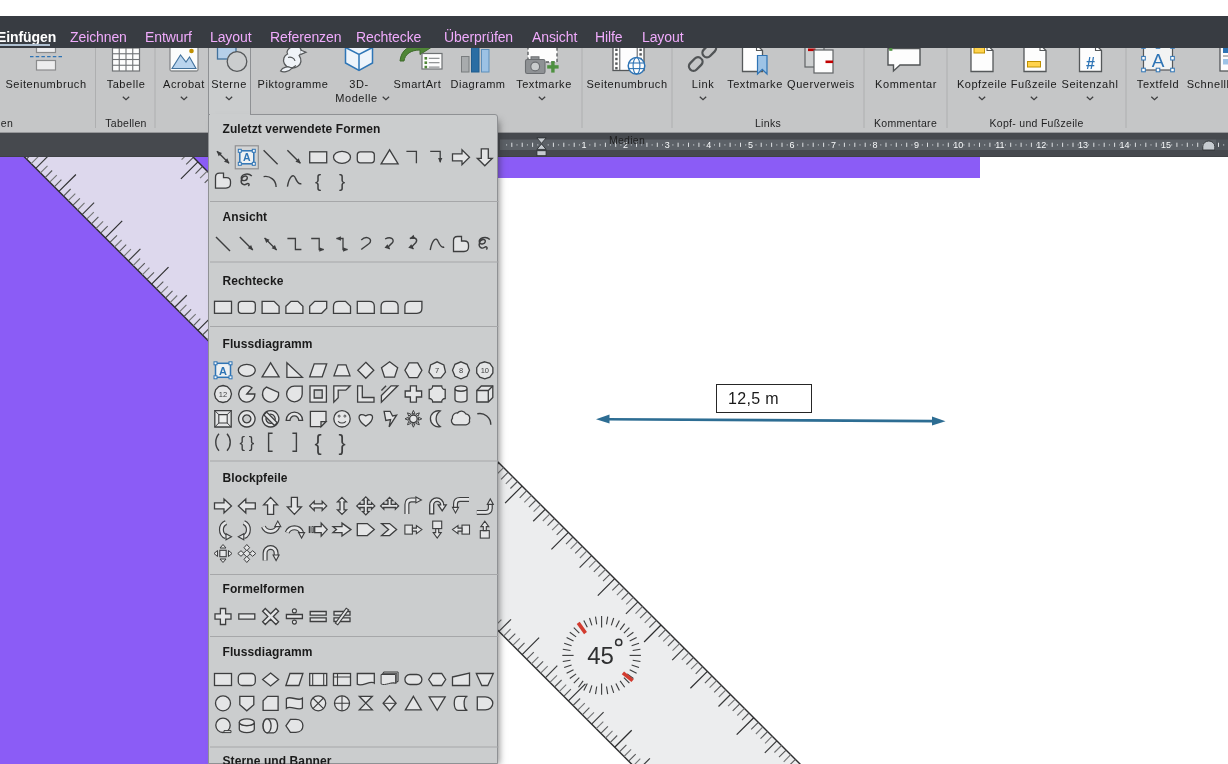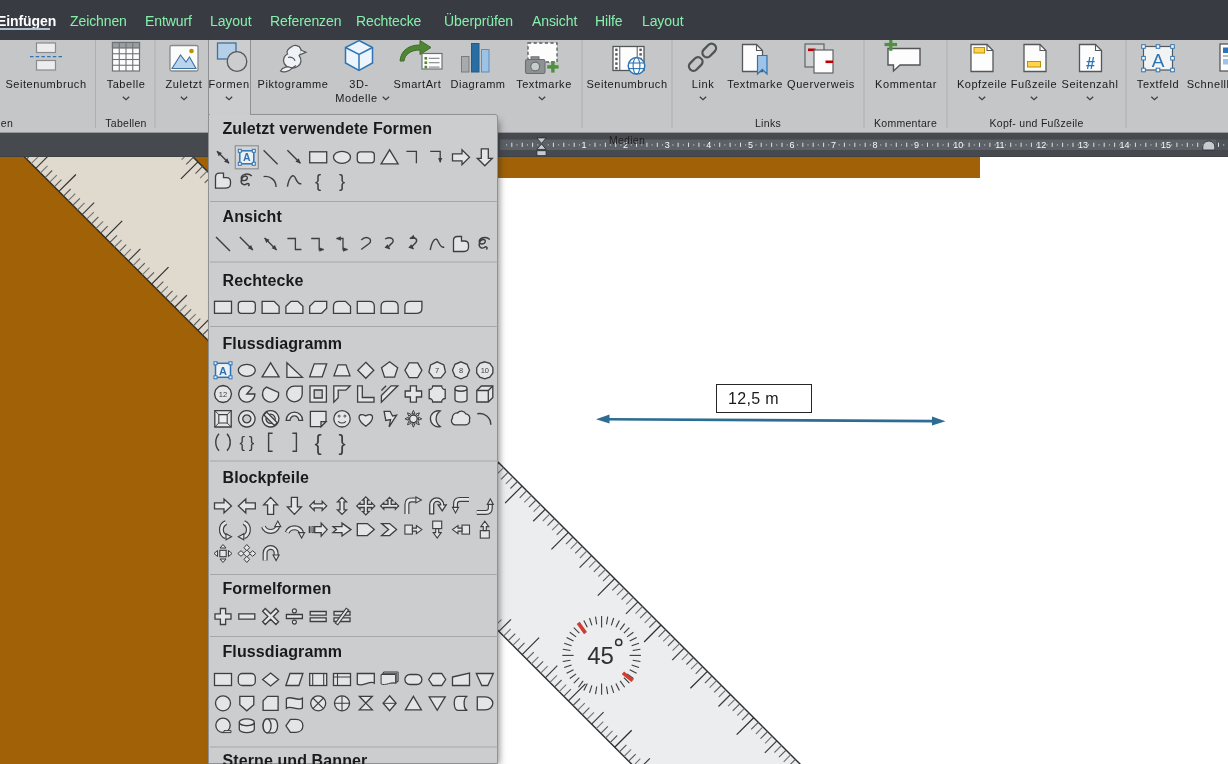--- a/index.html
+++ b/index.html
@@ -1,32 +1,32 @@
 <!DOCTYPE html>
 <html><head><meta charset="utf-8"><style>
 * { margin:0; padding:0; box-sizing:border-box; }
 html,body { width:1228px; height:764px; overflow:hidden; background:#fff;
   font-family:"Liberation Sans",sans-serif; -webkit-font-smoothing:antialiased; }
-#menubar { position:absolute; left:0; top:0; width:1228px; height:40px; background:#383c42; z-index:5; }
-.mi { position:absolute; top:14.2px; font-size:14px; line-height:14px; color:#86efac; letter-spacing:-0.1px; white-space:pre; }
+#menubar { position:absolute; left:0; top:16px; width:1228px; height:32px; background:#383c42; z-index:5; }
+.mi { position:absolute; top:14.2px; font-size:14px; line-height:14px; color:#f0abfc; letter-spacing:-0.1px; white-space:pre; }
 .mi.act { color:#ffffff; font-weight:bold; }
 #ribbon { position:absolute; left:0; top:32px; width:1228px; height:101px; background:#c5c6c7;
   border-bottom:1px solid #96979a; z-index:4; }
 .rl { position:absolute; width:120px; text-align:center; font-size:11px; line-height:11px; color:#1a1a1a; letter-spacing:0.55px; white-space:pre; }
 .gl { position:absolute; width:140px; text-align:center; font-size:10.5px; line-height:11px; color:#1f1f20; letter-spacing:0.3px; white-space:pre; }
 #formenbtn { position:absolute; left:208px; top:4.5px; width:42.5px; height:97px; background:#cbcdce;
   border:1px solid #8f9194; border-bottom:none; border-radius:3px 3px 0 0; }
 #rulerrow { position:absolute; left:0; top:133px; width:1228px; height:24px; background:#46494e; z-index:3; }
-#canvas { position:absolute; left:0; top:157px; width:980px; height:607px; background:#a16207; overflow:hidden; z-index:1; }
+#canvas { position:absolute; left:0; top:157px; width:980px; height:607px; background:#8b5cf6; overflow:hidden; z-index:1; }
 #page { position:absolute; left:370px; top:21px; width:858px; height:586px; background:#ffffff; }
 #dimbox { position:absolute; left:716px; top:227px; width:96px; height:29px; background:#fff;
   border:1.3px solid #262626; font-size:16px; line-height:27.5px; padding-left:11px; color:#1a1a1a; letter-spacing:0.35px; }
 #panel { position:absolute; left:208px; top:114px; width:290px; height:650px; background:#cbcdce;
   border:1px solid #8f9194; border-top-right-radius:3px; box-shadow:4px 4px 7px -3px rgba(35,35,35,0.55); z-index:6; }
-.ph { position:absolute; font-size:16px; line-height:12px; font-weight:bold; color:#1a1a1a; letter-spacing:0.1px; white-space:pre; }
+.ph { position:absolute; font-size:12px; line-height:12px; font-weight:bold; color:#1a1a1a; letter-spacing:0.1px; white-space:pre; }
 #panel .ph { }
 </style></head>
 <body>
 <div id="menubar">
     <span class="mi act" style="left:-3px">Einfügen</span>
     <span class="mi" style="left:70px">Zeichnen</span>
     <span class="mi" style="left:145px">Entwurf</span>
     <span class="mi" style="left:210px">Layout</span>
     <span class="mi" style="left:270px">Referenzen</span>
     <span class="mi" style="left:356px">Rechtecke</span>
@@ -145,22 +145,22 @@
       <rect x="1170.7" y="68.2" width="3.6" height="3.6" fill="#fdfdfd" stroke="#2e74b5" stroke-width="1"></rect>
       <rect x="1141.7" y="56.400000000000006" width="3.6" height="3.6" fill="#fdfdfd" stroke="#2e74b5" stroke-width="1"></rect>
       <rect x="1170.7" y="56.400000000000006" width="3.6" height="3.6" fill="#fdfdfd" stroke="#2e74b5" stroke-width="1"></rect>
       <rect x="1220" y="44" width="24" height="27" fill="#fdfdfd" stroke="#55585a" stroke-width="1.3"></rect>
       <rect x="1223" y="47.5" width="7" height="5.5" fill="#2e74b5"></rect>
       <line x1="1223" y1="56" x2="1244" y2="56" stroke="#808385" stroke-width="1.1"></line>
       <rect x="1223" y="59" width="7" height="5.5" fill="#9dc3e6"></rect>
     </svg>
   <div class="rl" style="left:-14px;top:47.3px">Seitenumbruch</div>
     <div class="rl" style="left:66px;top:47.3px">Tabelle</div>
-    <div class="rl" style="left:124px;top:47.3px">Zuletzt</div>
-    <div class="rl" style="left:169px;top:47.3px">Formen</div>
+    <div class="rl" style="left:124px;top:47.3px">Acrobat</div>
+    <div class="rl" style="left:169px;top:47.3px">Sterne</div>
     <div class="rl" style="left:233px;top:47.3px">Piktogramme</div>
     <div class="rl" style="left:299px;top:47.3px">3D-</div>
     <div class="rl" style="left:296.5px;top:61.3px">Modelle</div>
     <div class="rl" style="left:357.5px;top:47.3px">SmartArt</div>
     <div class="rl" style="left:418px;top:47.3px">Diagramm</div>
     <div class="rl" style="left:484px;top:47.3px">Textmarke</div>
     <div class="rl" style="left:567px;top:47.3px">Seitenumbruch</div>
     <div class="rl" style="left:643px;top:47.3px">Link</div>
     <div class="rl" style="left:695px;top:47.3px">Textmarke</div>
     <div class="rl" style="left:761px;top:47.3px">Querverweis</div>

